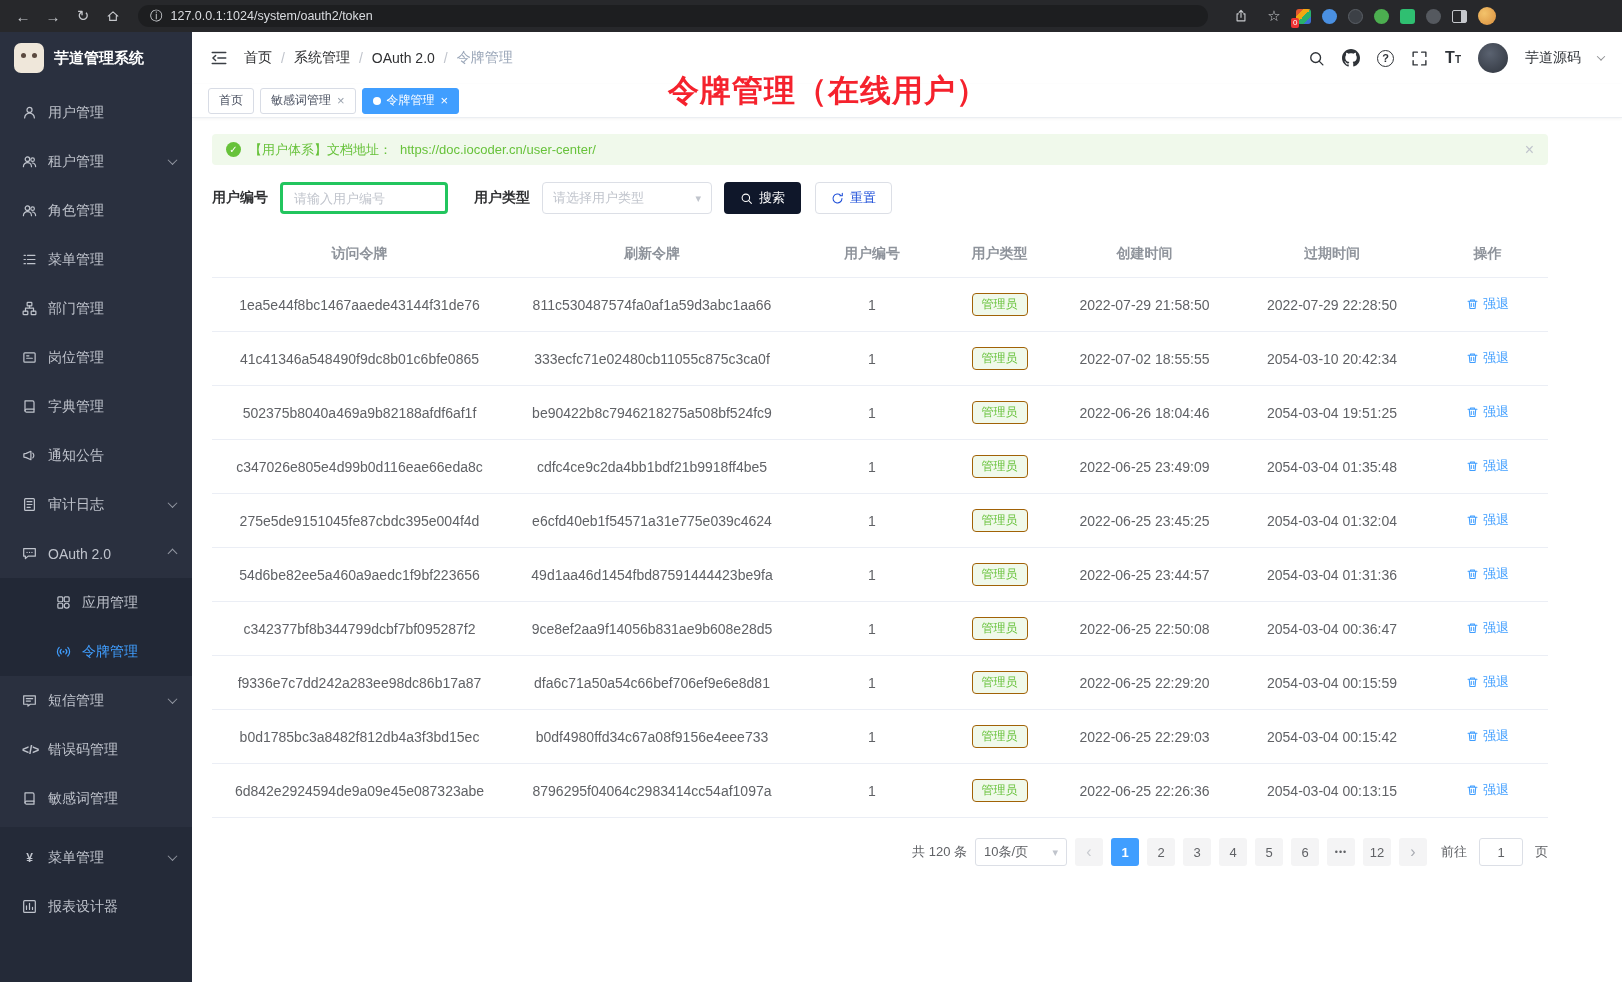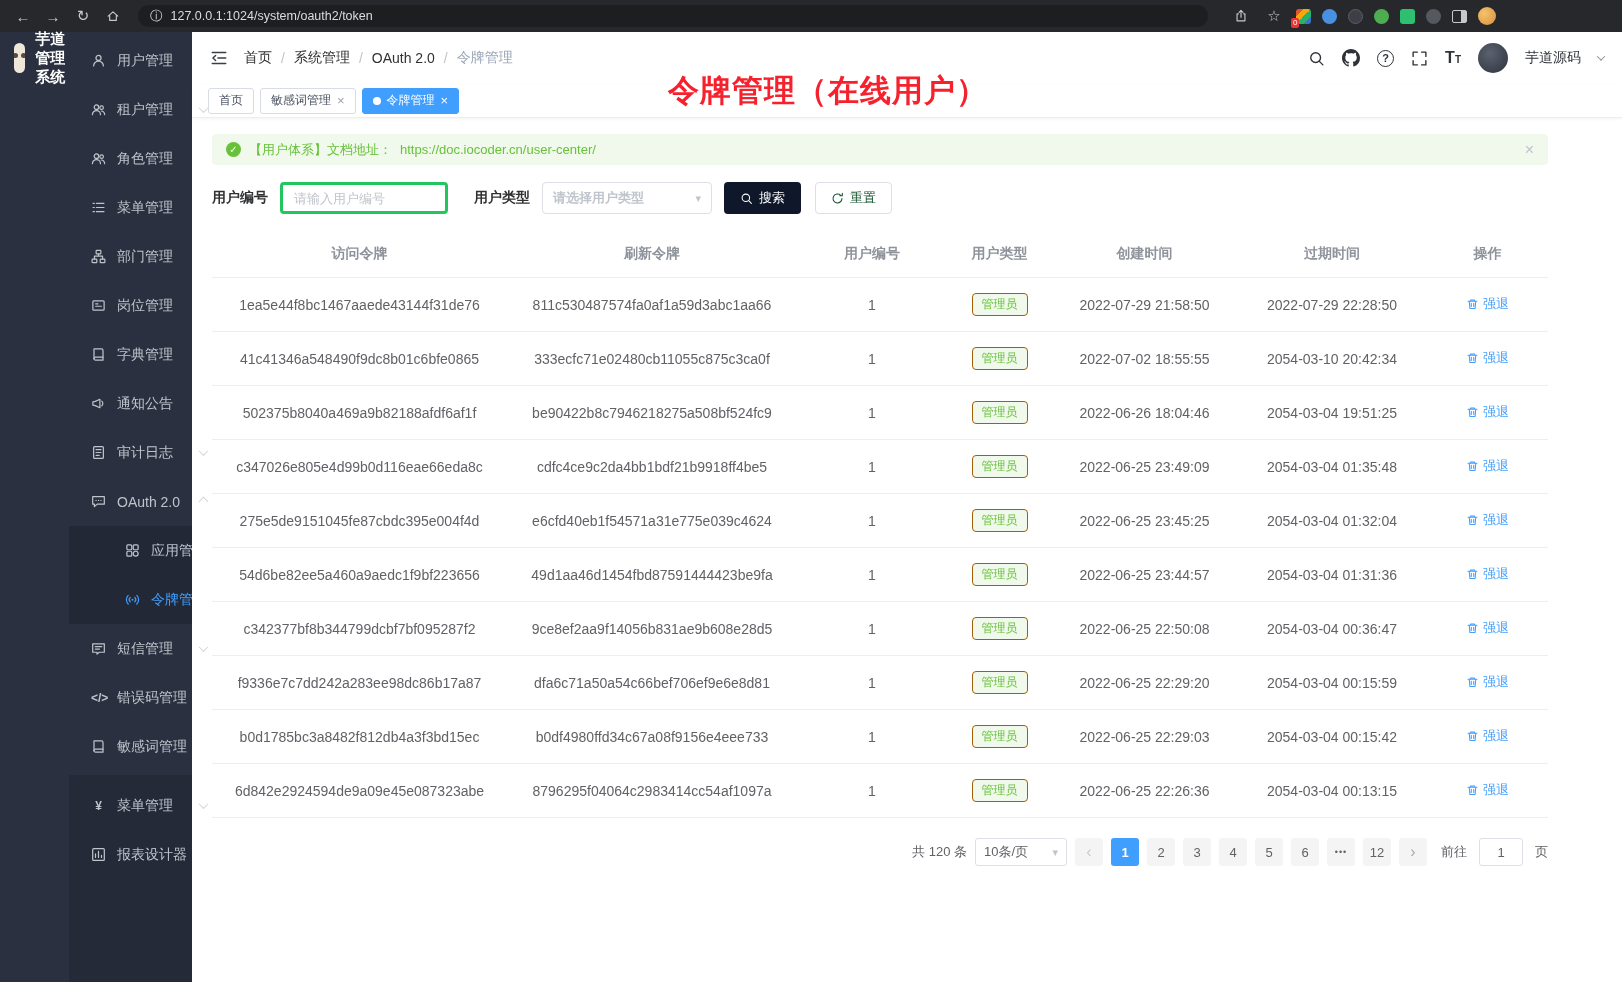--- a/index.html
+++ b/index.html
@@ -18,21 +18,21 @@
   .ext.sq { border-radius:3px; }
   .ext .badge { position:absolute; left:-5px; bottom:-4px; background:#e33; color:#fff; font-size:8px; padding:0 2px; border-radius:2px; line-height:10px; }
   .split-sq { width:15px; height:13px; border:1.5px solid #c6c8cc; border-radius:2px; position:relative; cursor:pointer; }
   .split-sq::after { content:""; position:absolute; right:0; top:0; bottom:0; width:5px; background:#c6c8cc; }
   .b-avatar { width:18px; height:18px; border-radius:50%; background:radial-gradient(circle at 35% 35%, #f3c36b, #d98f3e); cursor:pointer; }
 
   
   .app { display:flex; height:950px; }
 
   
-  .sidebar { width:192px; flex-shrink:0; background:#2a303f; color:#bfc3cc; display:flex; flex-direction:row; }
+  .sidebar { width:192px; flex-shrink:0; background:#2a303f; color:#bfc3cc; display:flex; flex-direction:column; }
   .logo { height:52px; display:flex; align-items:center; gap:10px; padding-left:14px; }
   .logo-img { width:30px; height:30px; border-radius:7px; background:#efe7da; position:relative; overflow:hidden; }
   .logo-img::before { content:""; position:absolute; left:7px; top:10px; width:5px; height:5px; border-radius:50%; background:#5b4a3f; }
   .logo-img::after { content:""; position:absolute; right:7px; top:10px; width:5px; height:5px; border-radius:50%; background:#5b4a3f; }
   .logo-text { color:#fff; font-weight:bold; font-size:15px; }
   .menu { flex:1; padding-top:4px; font-size:14px; display:flex; flex-direction:column; }
   .mi { height:49px; display:flex; align-items:center; gap:11px; padding:0 16px 0 22px; cursor:pointer; color:#bfc3cc; }
   .mi .lbl { flex:1; white-space:nowrap; }
   .mi.active { color:#409eff; }
   .chev { display:inline-block; width:7px; height:7px; border-right:1.6px solid currentColor; border-bottom:1.6px solid currentColor; opacity:.7; }
@@ -74,26 +74,26 @@
   .content { width:1336px; margin:16px 0 0 20px; }
   .alert { height:31px; background:#f0f9eb; border-radius:4px; display:flex; align-items:center; gap:8px; padding:0 14px; font-size:13px; color:#67c23a; }
   .chk { width:15px; height:15px; border-radius:50%; background:#67c23a; color:#fff; font-size:10px; display:flex; align-items:center; justify-content:center; flex-shrink:0; }
   .alert a { color:#67c23a; text-decoration:none; }
   .alert .close { margin-left:auto; color:#c0c4cc; font-size:16px; cursor:pointer; line-height:1; }
 
   .filters { margin-top:17px; display:flex; align-items:center; font-size:14px; }
   .flabel { font-weight:bold; color:#303133; margin-right:12px; white-space:nowrap; }
   .finput { width:168px; height:32px; border:3px solid #22c55e; border-radius:4px; padding:0 11px; font-size:13px; color:#606266; outline:none; }
   .finput::placeholder { color:#c0c4cc; }
-  .fselect { width:170px; height:32px; border:1px solid #dcdfe6; border-radius:4px; display:flex; align-items:center; justify-content:space-between; padding:0 10px; font-size:13px; color:#c0c4cc; cursor:pointer;font-weight:bold; }
+  .fselect { width:170px; height:32px; border:1px solid #dcdfe6; border-radius:4px; display:flex; align-items:center; justify-content:space-between; padding:0 10px; font-size:13px; color:#c0c4cc; cursor:pointer; }
   .gap { width:26px; }
   .btn { height:32px; border-radius:4px; padding:0 15px; font-size:13px; display:inline-flex; align-items:center; gap:6px; cursor:pointer; border:1px solid transparent; }
   .btn svg.ic { width:13px; height:13px; }
   .btn.primary { background:#0f172a; color:#fff; margin-left:12px; }
-  .btn.plain { background:#fff; color:#14532d; border-color:#dcdfe6; margin-left:14px; }
+  .btn.plain { background:#fff; color:#1d4ed8; border-color:#dcdfe6; margin-left:14px; }
 
   table.grid { margin-top:17px; width:1336px; border-collapse:collapse; font-size:14px; color:#606266; table-layout:fixed; }
   .grid th { font-weight:bold; color:#8e939b; padding:14px 0; border-bottom:1px solid #ebeef5; text-align:center; }
   .grid td { padding:15px 0; border-bottom:1px solid #ebeef5; text-align:center; white-space:nowrap; }
   .tag { display:inline-block; background:#f0f9eb; border:1px solid #a16207; color:#67c23a; font-size:12px; padding:2px 9px; border-radius:4px; }
   .kick { color:#409eff; font-size:13px; display:inline-flex; align-items:center; gap:4px; cursor:pointer; }
   .kick svg.ic { width:13px; height:13px; }
 
   .pager { margin-top:20px; display:flex; align-items:center; justify-content:flex-end; gap:8px; font-size:13px; color:#606266; }
   .psize { width:92px; height:28px; border:1px solid #dcdfe6; border-radius:3px; display:flex; align-items:center; justify-content:space-between; padding:0 8px; color:#606266; cursor:pointer; }

